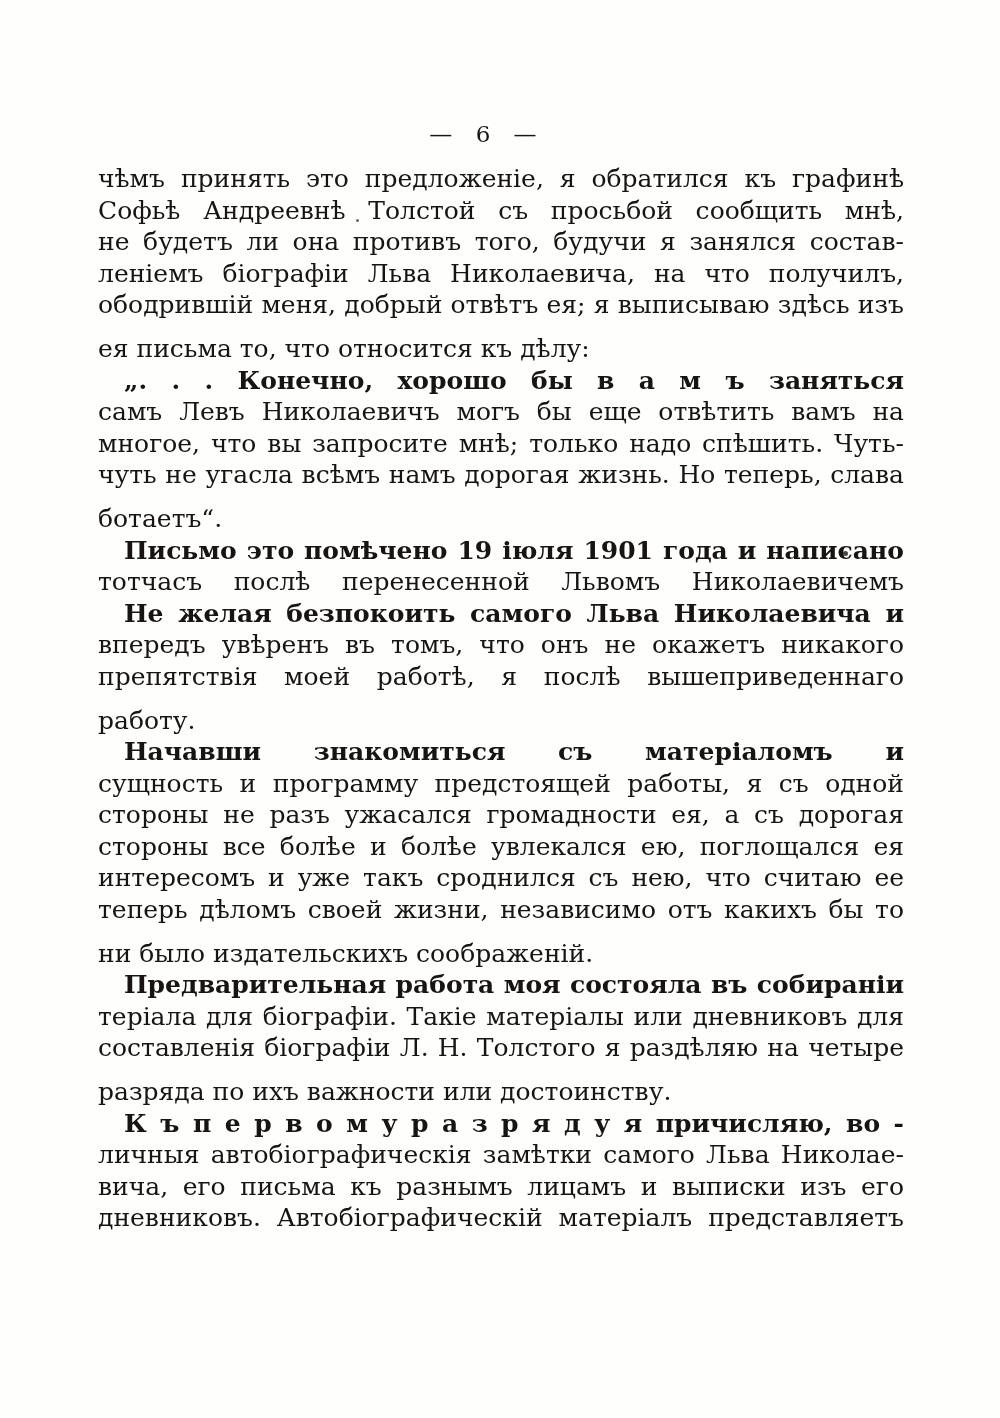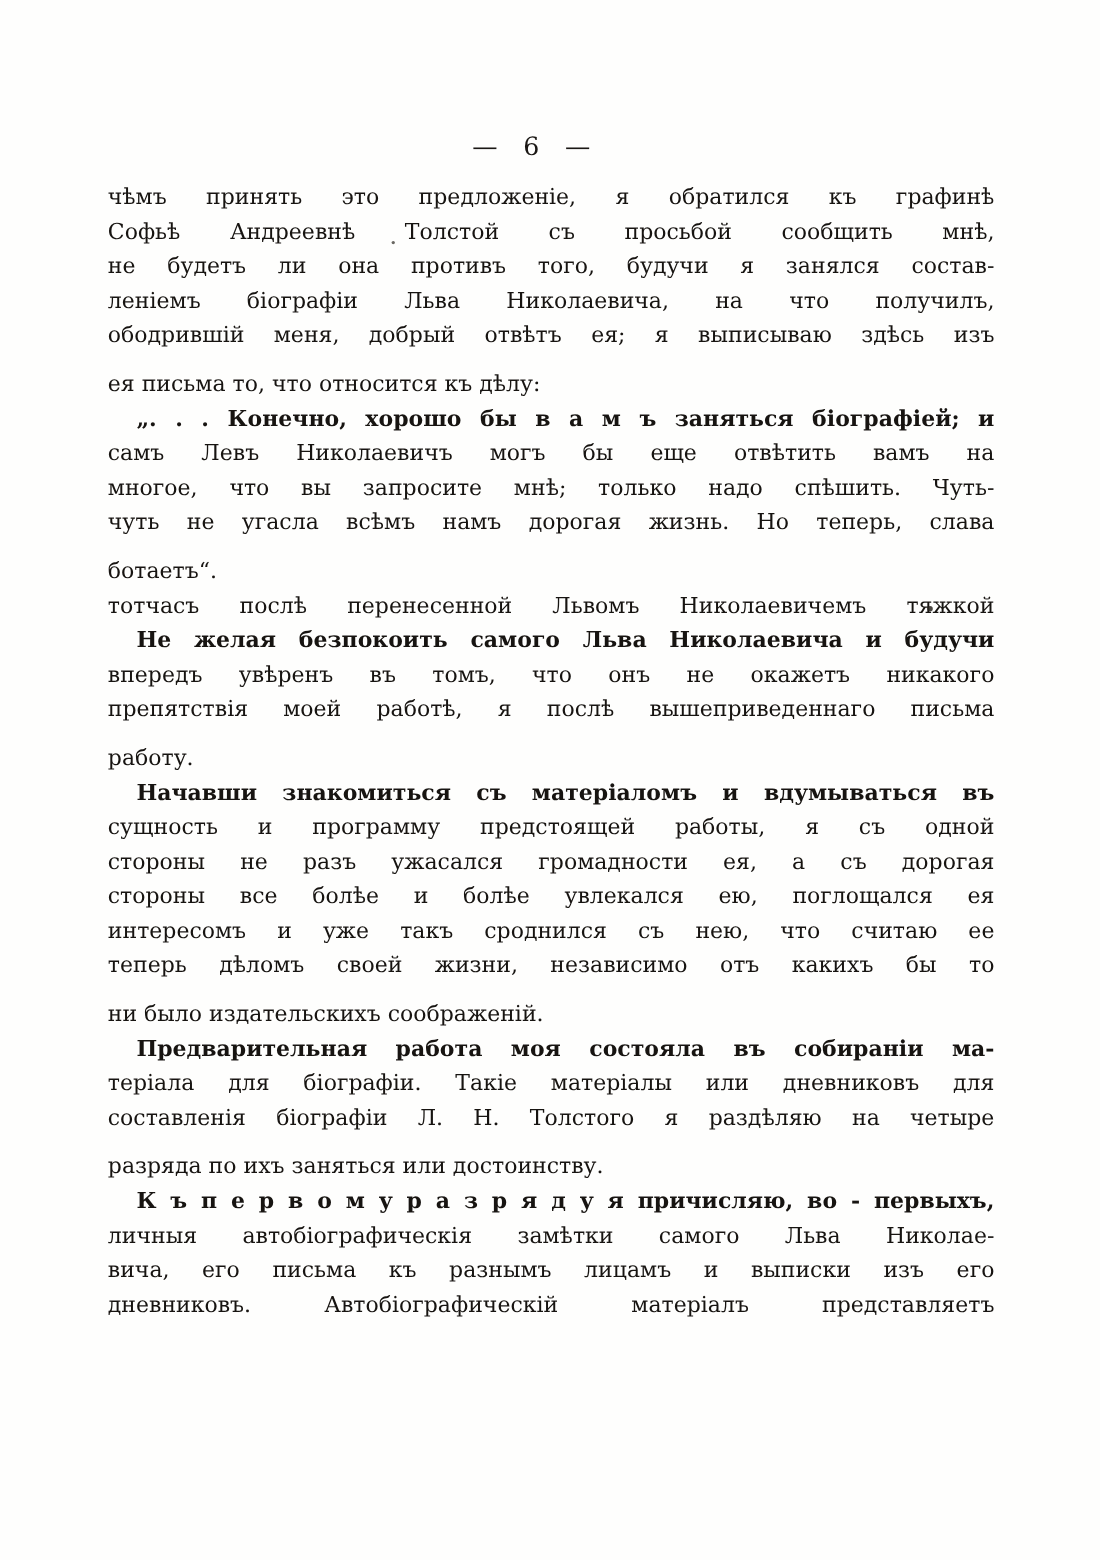--- a/index.html
+++ b/index.html
@@ -26,21 +26,21 @@
     word-spacing: 16px;
     color: #1a1714;
   }
   .text-block {
     position: absolute;
     left: 98px;
     top: 163px;
     width: 806px;
   }
   .line {
-    font-size: 20px;
+    font-size: 25px;
     line-height: 31.6px;
     height: 31.6px;
     overflow: hidden;
     text-align: justify;
     text-align-last: justify;
     white-space: normal;
   }
   .line.first {
     text-indent: 26px;
     font-weight: bold;
@@ -69,36 +69,37 @@
       <div class="line">Софьѣ Андреевнѣ Толстой съ просьбой сообщить мнѣ,</div>
       <div class="line">не будетъ ли она противъ того, будучи я занялся состав-</div>
       <div class="line">леніемъ біографіи Льва Николаевича, на что получилъ,</div>
       <div class="line">ободрившій меня, добрый отвѣтъ ея; я выписываю здѣсь изъ</div>
       <div class="line par-end">ея письма то, что относится къ дѣлу:</div>
       <div class="line first">„. . . Конечно, хорошо бы в а м ъ заняться біографіей; и</div>
       <div class="line">самъ Левъ Николаевичъ могъ бы еще отвѣтить вамъ на</div>
       <div class="line">многое, что вы запросите мнѣ; только надо спѣшить. Чуть-</div>
       <div class="line">чуть не угасла всѣмъ намъ дорогая жизнь. Но теперь, слава</div>
       <div class="line par-end">ботаетъ“.</div>
+      <div class="line first">Письмо это помѣчено 19 іюля 1901 года и написано</div>
       <div class="line">тотчасъ послѣ перенесенной Львомъ Николаевичемъ тяжкой</div>
       <div class="line first">Не желая безпокоить самого Льва Николаевича и будучи</div>
       <div class="line">впередъ увѣренъ въ томъ, что онъ не окажетъ никакого</div>
       <div class="line">препятствія моей работѣ, я послѣ вышеприведеннаго письма</div>
       <div class="line par-end">работу.</div>
       <div class="line first">Начавши знакомиться съ матеріаломъ и вдумываться въ</div>
       <div class="line">сущность и программу предстоящей работы, я съ одной</div>
       <div class="line">стороны не разъ ужасался громадности ея, а съ дорогая</div>
       <div class="line">стороны все болѣе и болѣе увлекался ею, поглощался ея</div>
       <div class="line">интересомъ и уже такъ сроднился съ нею, что считаю ее</div>
       <div class="line">теперь дѣломъ своей жизни, независимо отъ какихъ бы то</div>
       <div class="line par-end">ни было издательскихъ соображеній.</div>
       <div class="line first">Предварительная работа моя состояла въ собираніи ма-</div>
       <div class="line">теріала для біографіи. Такіе матеріалы или дневниковъ для</div>
       <div class="line">составленія біографіи Л. Н. Толстого я раздѣляю на четыре</div>
-      <div class="line par-end">разряда по ихъ заняться или достоинству.</div>
+      <div class="line par-end">разряда по ихъ важности или достоинству.</div>
       <div class="line first">К ъ п е р в о м у р а з р я д у я причисляю, во - первыхъ,</div>
       <div class="line">личныя автобіографическія замѣтки самого Льва Николае-</div>
       <div class="line">вича, его письма къ разнымъ лицамъ и выписки изъ его</div>
       <div class="line">дневниковъ. Автобіографическій матеріалъ представляетъ</div>
     </div>
 
   <div class="speck s1"></div>
   <div class="speck s2"></div>
 </div>
 

